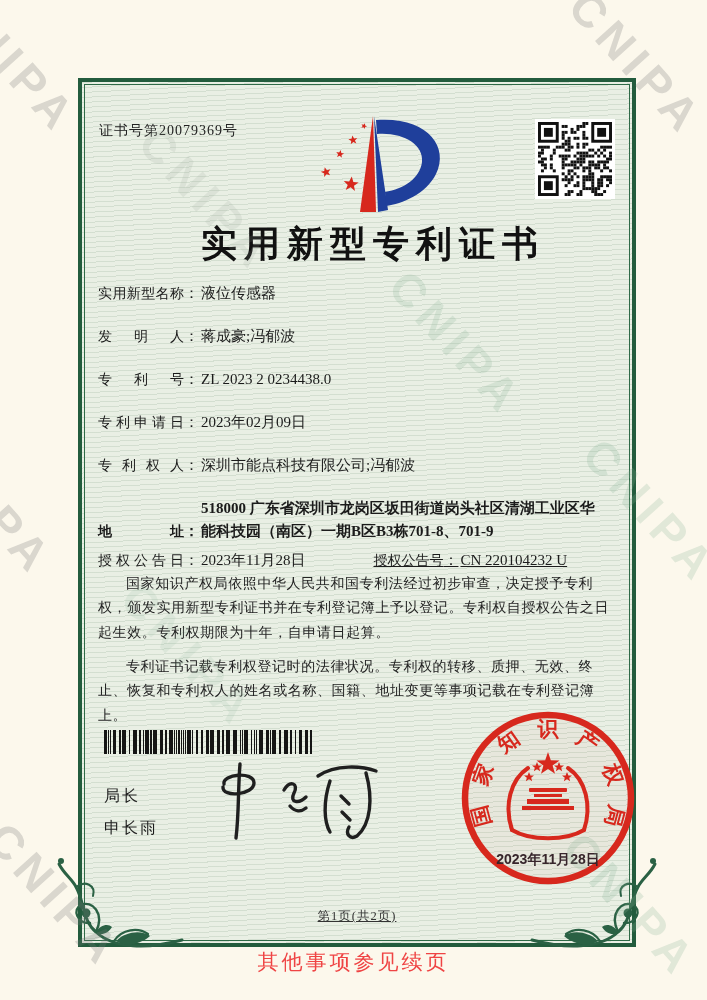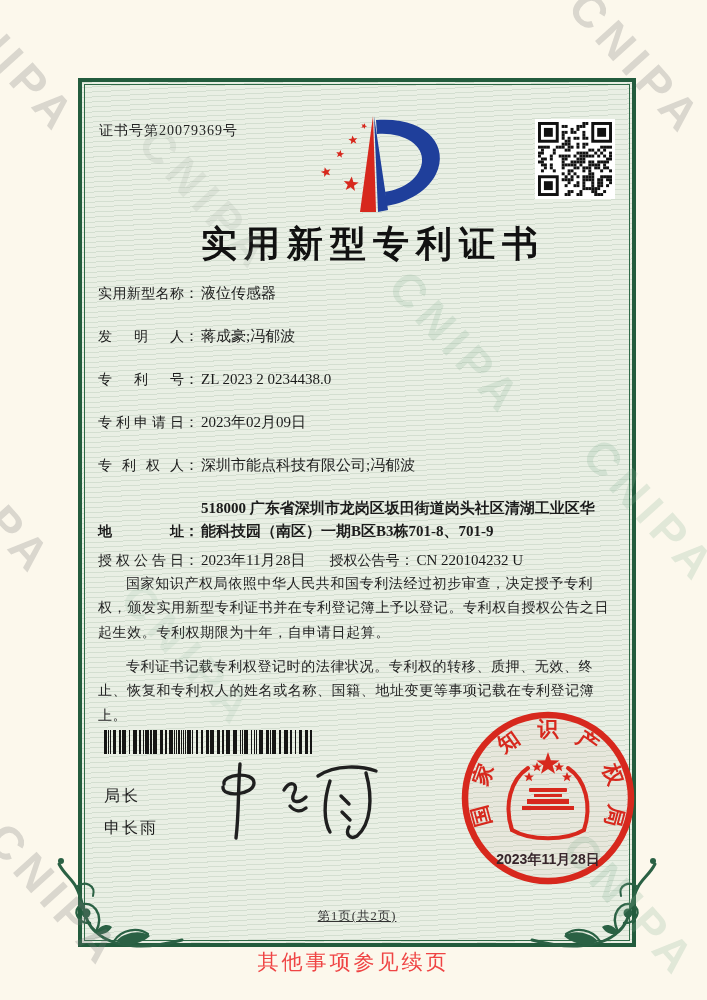--- a/index.html
+++ b/index.html
@@ -28,21 +28,21 @@
       font-size:36px;font-weight:bold;letter-spacing:7px;color:#111;padding-left:16px;}
   
   .fields{position:absolute;left:16px;top:200px;width:522px;font-size:15px;}
   .frow{display:flex;align-items:flex-end;margin-bottom:20px;line-height:23px;}
   .frow.addr{margin-bottom:6px;font-weight:bold;}
   .flabel{display:inline-block;width:86px;font-size:14px;text-align:justify;
           text-align-last:justify;flex:none;color:#1b1b1b;}
   .fcolon{display:inline-block;width:17px;flex:none;}
   .fvalue{color:#1b1b1b;}
   .fvalue.addrv{width:402px;display:inline-block;}
-  .pair2{display:flex;margin-left:24px;}
+  .pair2{display:flex;margin-left:68px;text-decoration:underline;}
   .flabel.auto{width:auto;text-align:left;text-align-last:auto;}
   
   .paras{position:absolute;left:16px;top:490px;width:520px;font-size:14px;
          line-height:1.74;letter-spacing:0.6px;color:#232323;}
   .paras p{margin:0 0 10px 0;text-indent:2em;}
   
   .barcode{position:absolute;left:22px;top:648px;width:212px;height:24px;}
   .sig-title{position:absolute;left:22px;top:704px;font-size:16px;letter-spacing:2px;}
   .sig-name{position:absolute;left:22px;top:736px;font-size:16px;letter-spacing:2px;}
   .signature{position:absolute;left:118px;top:672px;width:190px;height:100px;}

